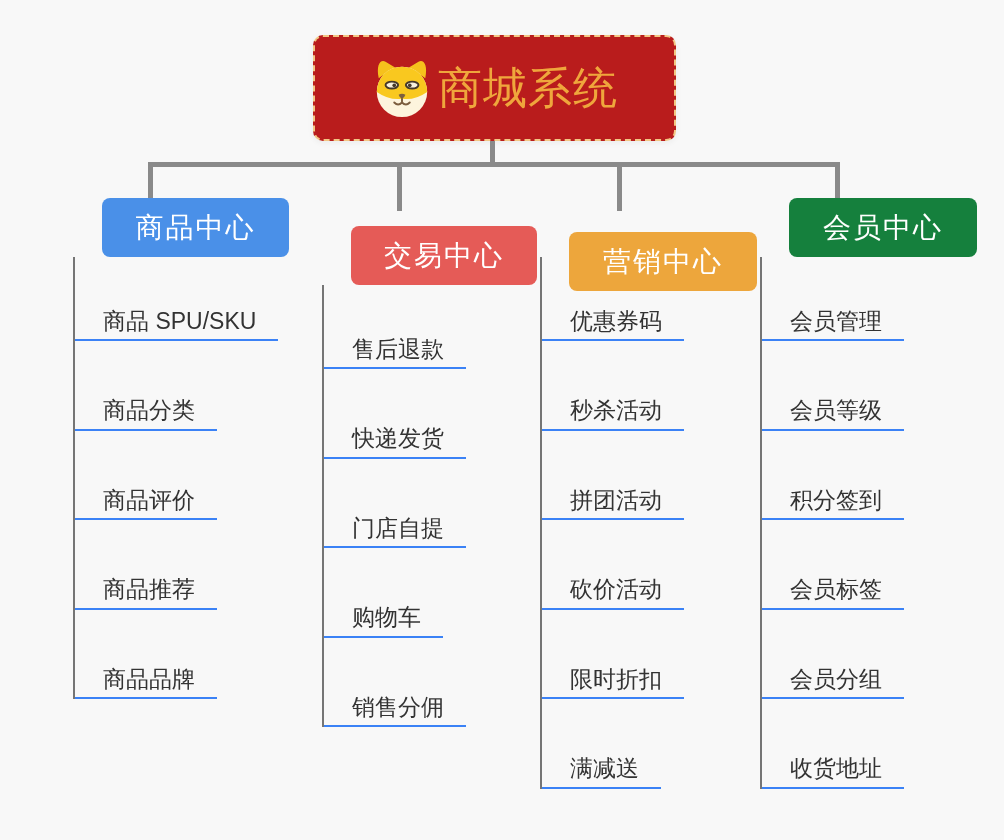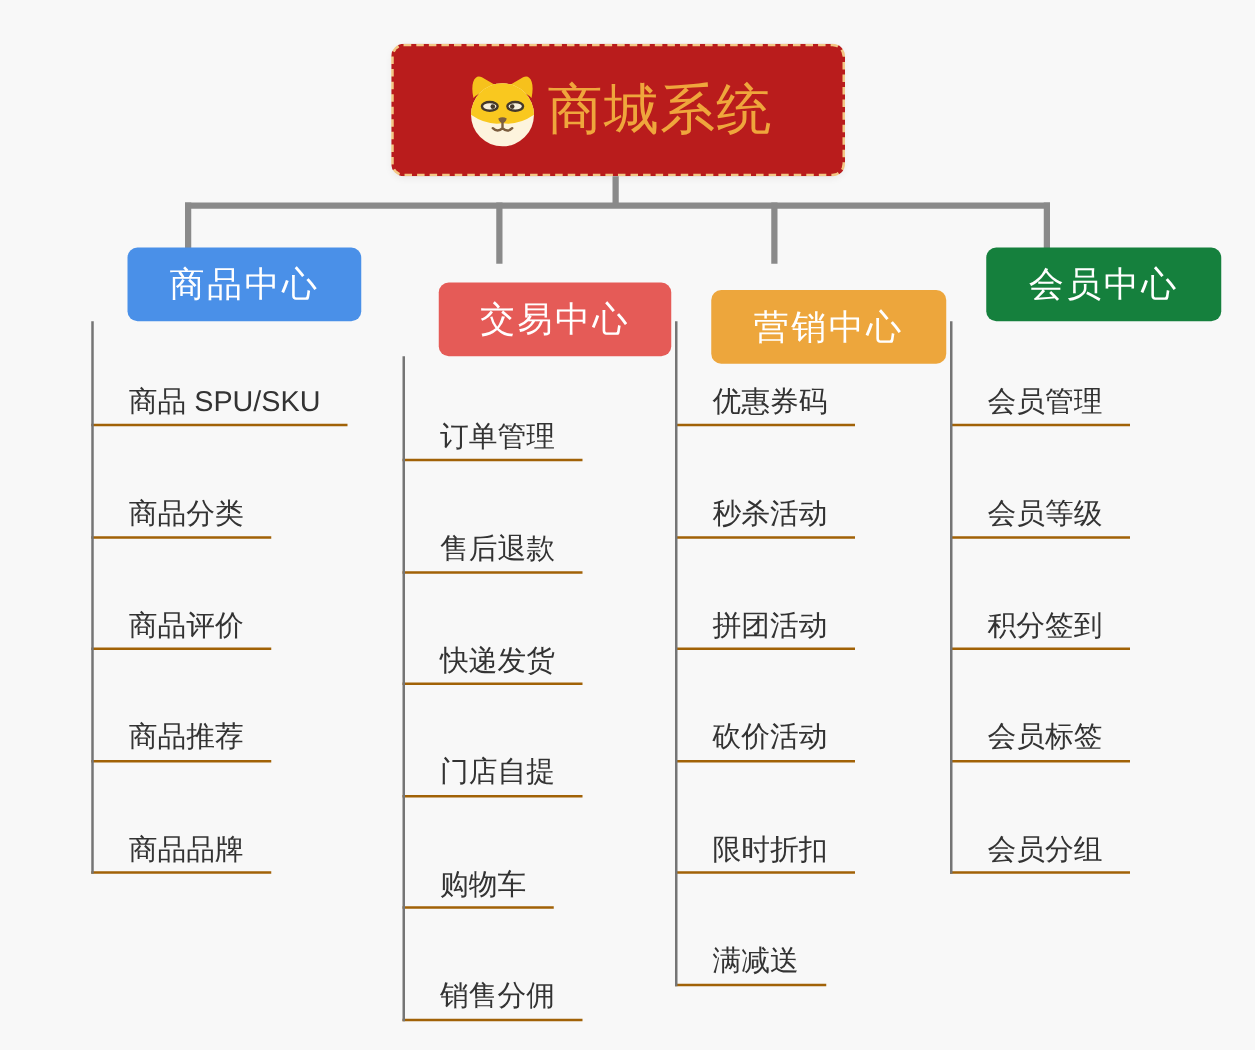--- a/index.html
+++ b/index.html
@@ -44,21 +44,21 @@
   }
   .branch-items{
     position:absolute;left:15px;top:59px;
     display:flex;flex-direction:column;align-items:flex-start;
     padding-top:48px;gap:53.5px;
   }
   .rail{position:absolute;left:0;top:0;height:100%;width:2px;background:#757575;}
   .leaf{
     box-sizing:border-box;height:36px;
     padding:0 22px 5px 30px;
-    border-bottom:2px solid #a16207;
+    border-bottom:2px solid #3b82f6;
     display:flex;align-items:flex-end;
     font-size:23px;color:#333333;white-space:nowrap;line-height:1.15;
   }
 </style>
 </head>
 <body>
 
 <div id="stage">
 
   <div class="root-node">
@@ -114,23 +114,20 @@
 </div>
   </div>
 
   <div class="branch" style="left: 307px; margin-top: 28px;">
     <div class="branch-header" style="width: 186px; background: rgb(229, 91, 87);">
       <span class="branch-label">交易中心</span>
     </div>
     <div class="branch-items">
       <div class="rail"></div>
 
-  <div class="leaf">
-    <span class="leaf-label">订单管理</span>
-  </div>
 
   <div class="leaf">
     <span class="leaf-label">售后退款</span>
   </div>
 
   <div class="leaf">
     <span class="leaf-label">快递发货</span>
   </div>
 
   <div class="leaf">
@@ -200,15 +197,18 @@
   </div>
 
   <div class="leaf">
     <span class="leaf-label">会员标签</span>
   </div>
 
   <div class="leaf">
     <span class="leaf-label">会员分组</span>
   </div>
 
+  <div class="leaf">
+    <span class="leaf-label">收货地址</span>
+  </div>
 </div>
   </div>
 </div>
 
 </body></html>

